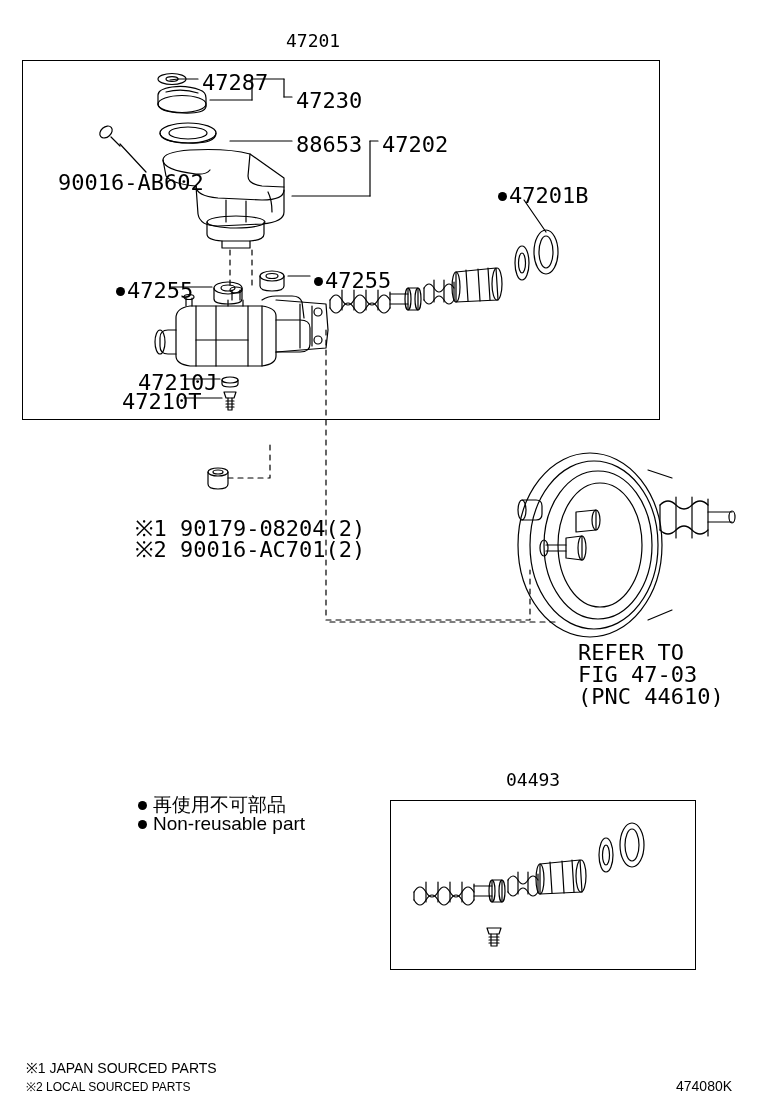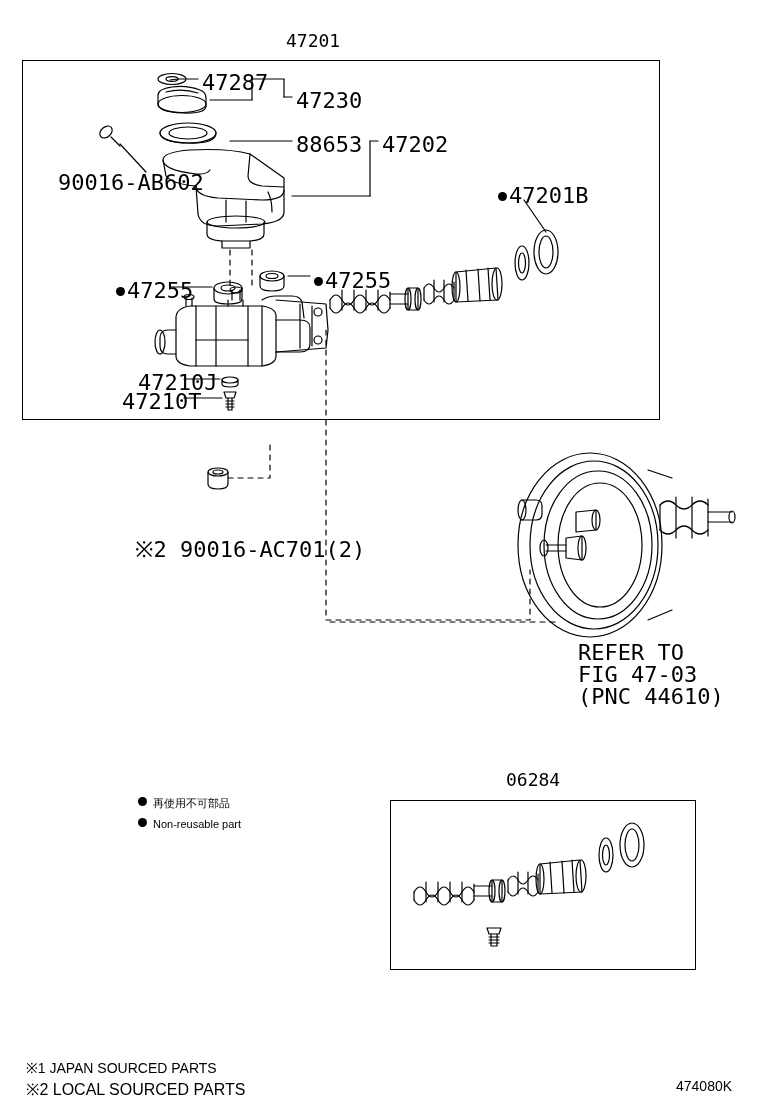--- a/index.html
+++ b/index.html
@@ -23,21 +23,21 @@
   }
   .lbl {
     position: absolute;
     font-family: "DejaVu Sans Mono", monospace;
     font-size: 22px;
     letter-spacing: 0px;
     white-space: nowrap;
     color: #000;
   }
   .lbl.big { font-size: 18px; }
-  .lbl.small { font-size: 11px; }
+  .lbl.small { font-size: 19px; }
   .lbl.sans { font-family: "Liberation Sans", sans-serif; }
   .dot {
     display: inline-block;
     width: 9px; height: 9px;
     border-radius: 50%;
     background: #000;
     vertical-align: middle;
     margin-right: 2px;
     position: relative;
     top: -1px;
@@ -58,53 +58,54 @@
 </style>
 </head>
 <body>
 
 <div id="root">
 
   <div class="lbl big" style="left:286px; top:30px;">47201</div>
 
   <div class="box" style="left:22px; top:60px; width:638px; height:360px;"></div>
 
-  <div class="lbl big" style="left:506px; top:769px;">06284</div>
+  <div class="lbl big" style="left:506px; top:769px;">04493</div>
   <div class="box" style="left:390px; top:800px; width:306px; height:170px;"></div>
 
   <div class="lbl" style="left:202px; top:70px;">47287</div>
   <div class="lbl" style="left:296px; top:88px;">47230</div>
   <div class="lbl" style="left:296px; top:132px;">88653</div>
   <div class="lbl" style="left:382px; top:132px;">47202</div>
   <div class="lbl" style="left:42px; top:170px;margin-left:16px;">90016-AB602</div>
 
   <div class="lbl" style="left:498px; top:183px;"><span class="dot"></span><span>47201B</span></div>
 
   <div class="lbl" style="left:116px; top:278px;"><span class="dot"></span><span>47255</span></div>
 
   <div class="lbl" style="left:314px; top:268px;"><span class="dot"></span><span>47255</span></div>
 
   <div class="lbl" style="left:122px; top:370px;margin-left:16px;">47210J</div>
   <div class="lbl" style="left:122px; top:389px;">47210T</div>
 
+  <div class="lbl" style="left:135px; top:512px;">※1 90179-08204(2)</div>
   <div class="lbl" style="left:135px; top:533px;">※2 90016-AC701(2)</div>
 
   <div class="lbl" style="left:578px; top:640px;">REFER TO</div>
   <div class="lbl" style="left:578px; top:662px;">FIG 47-03</div>
   <div class="lbl" style="left:578px; top:684px;">(PNC 44610)</div>
 
   <div class="legend-line" style="left:138px; top:792px;">
     <span class="dot"></span><span class="lbl small sans" style="position:relative; left:4px; top:0;">再使用不可部品</span>
   </div>
   <div class="legend-line" style="left:138px; top:813px;text-align:center;">
     <span class="dot"></span><span class="lbl small sans" style="position:relative; left:4px; top:0;">Non-reusable part</span>
   </div>
 
   <div class="lbl small sans" style="left:26px; top:1058px; font-size:14px;">※1 JAPAN SOURCED PARTS</div>
-  <div class="lbl small sans" style="left:26px; top:1078px; font-size:16px;">※2 LOCAL SOURCED PARTS</div>
+  <div class="lbl small sans" style="left:26px; top:1078px; font-size:12px;">※2 LOCAL SOURCED PARTS</div>
   <div class="lbl sans" style="left:676px; top:1078px; font-size:14px;">474080K</div>
 
   <svg class="overlay" viewBox="0 0 760 1112">
     <g fill="none" stroke="#000" stroke-width="1.2" stroke-linecap="round" stroke-linejoin="round">
 
       <g>
         <line x1="198" y1="79" x2="178" y2="79"></line>
         <path d="M178 79 L170 80"></path>
       </g>
 

